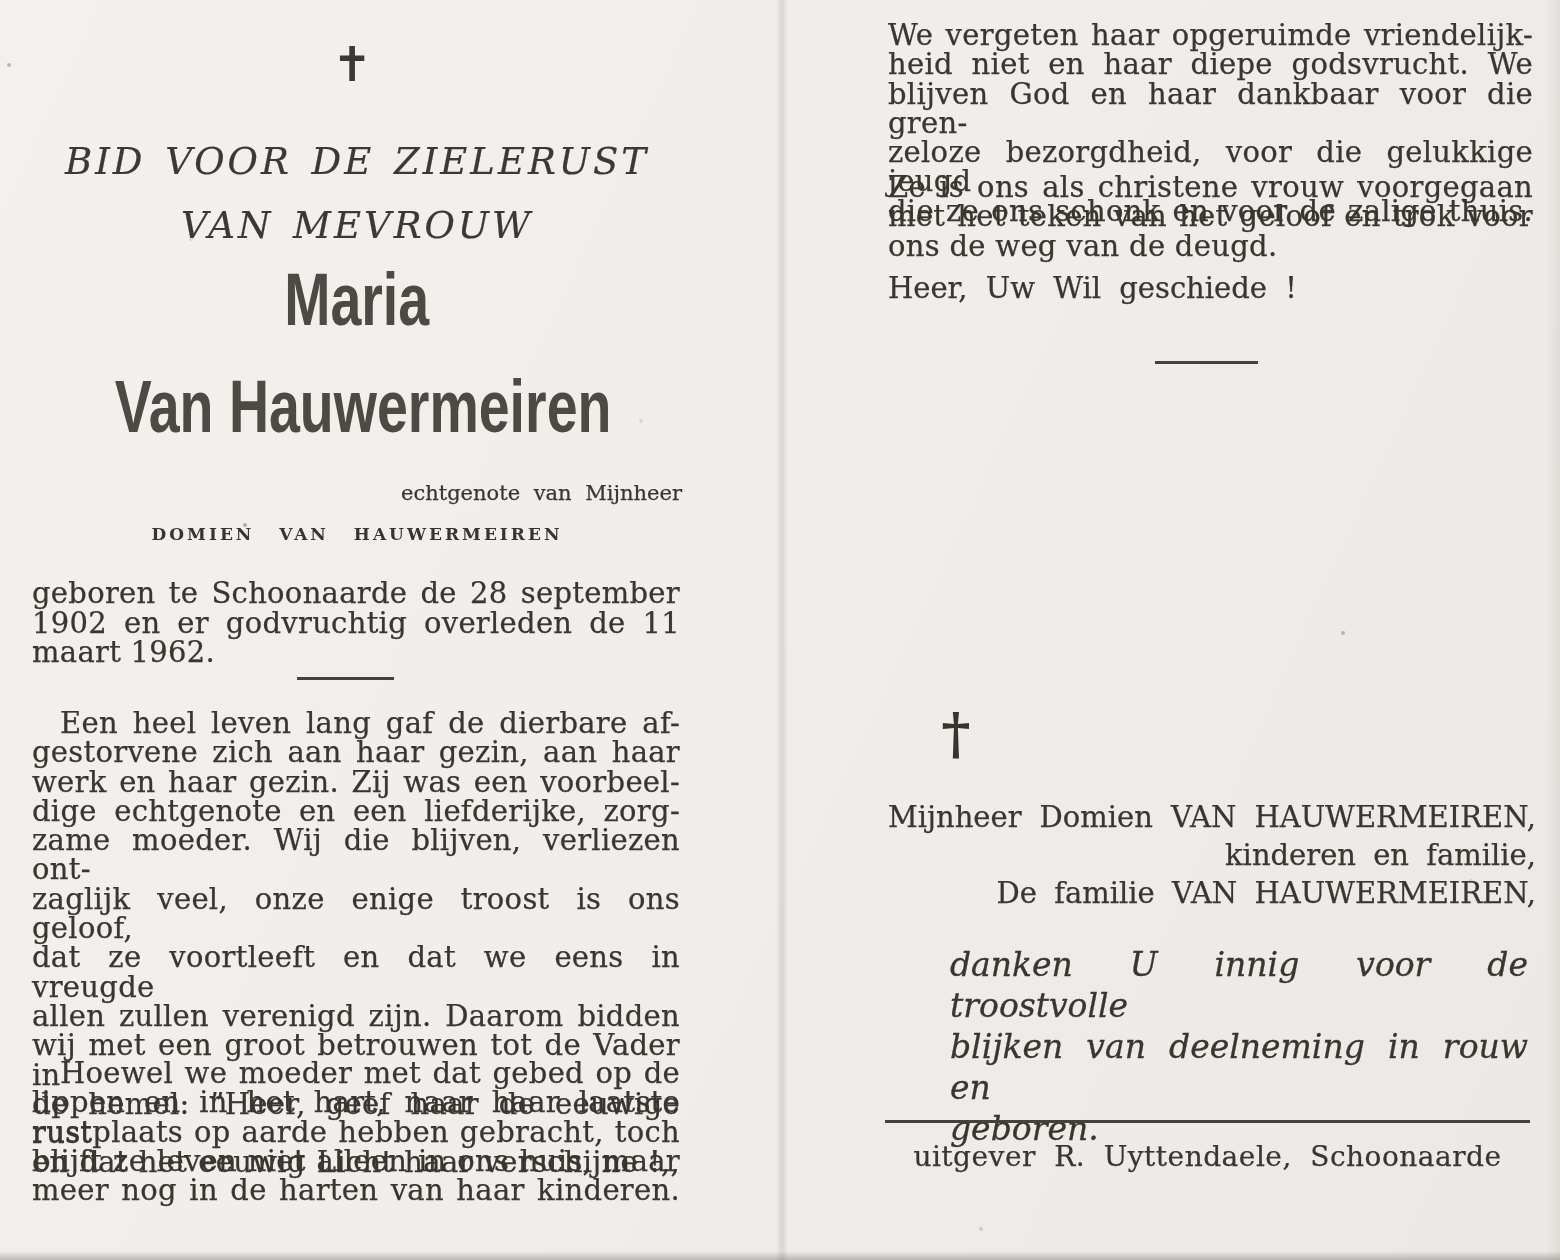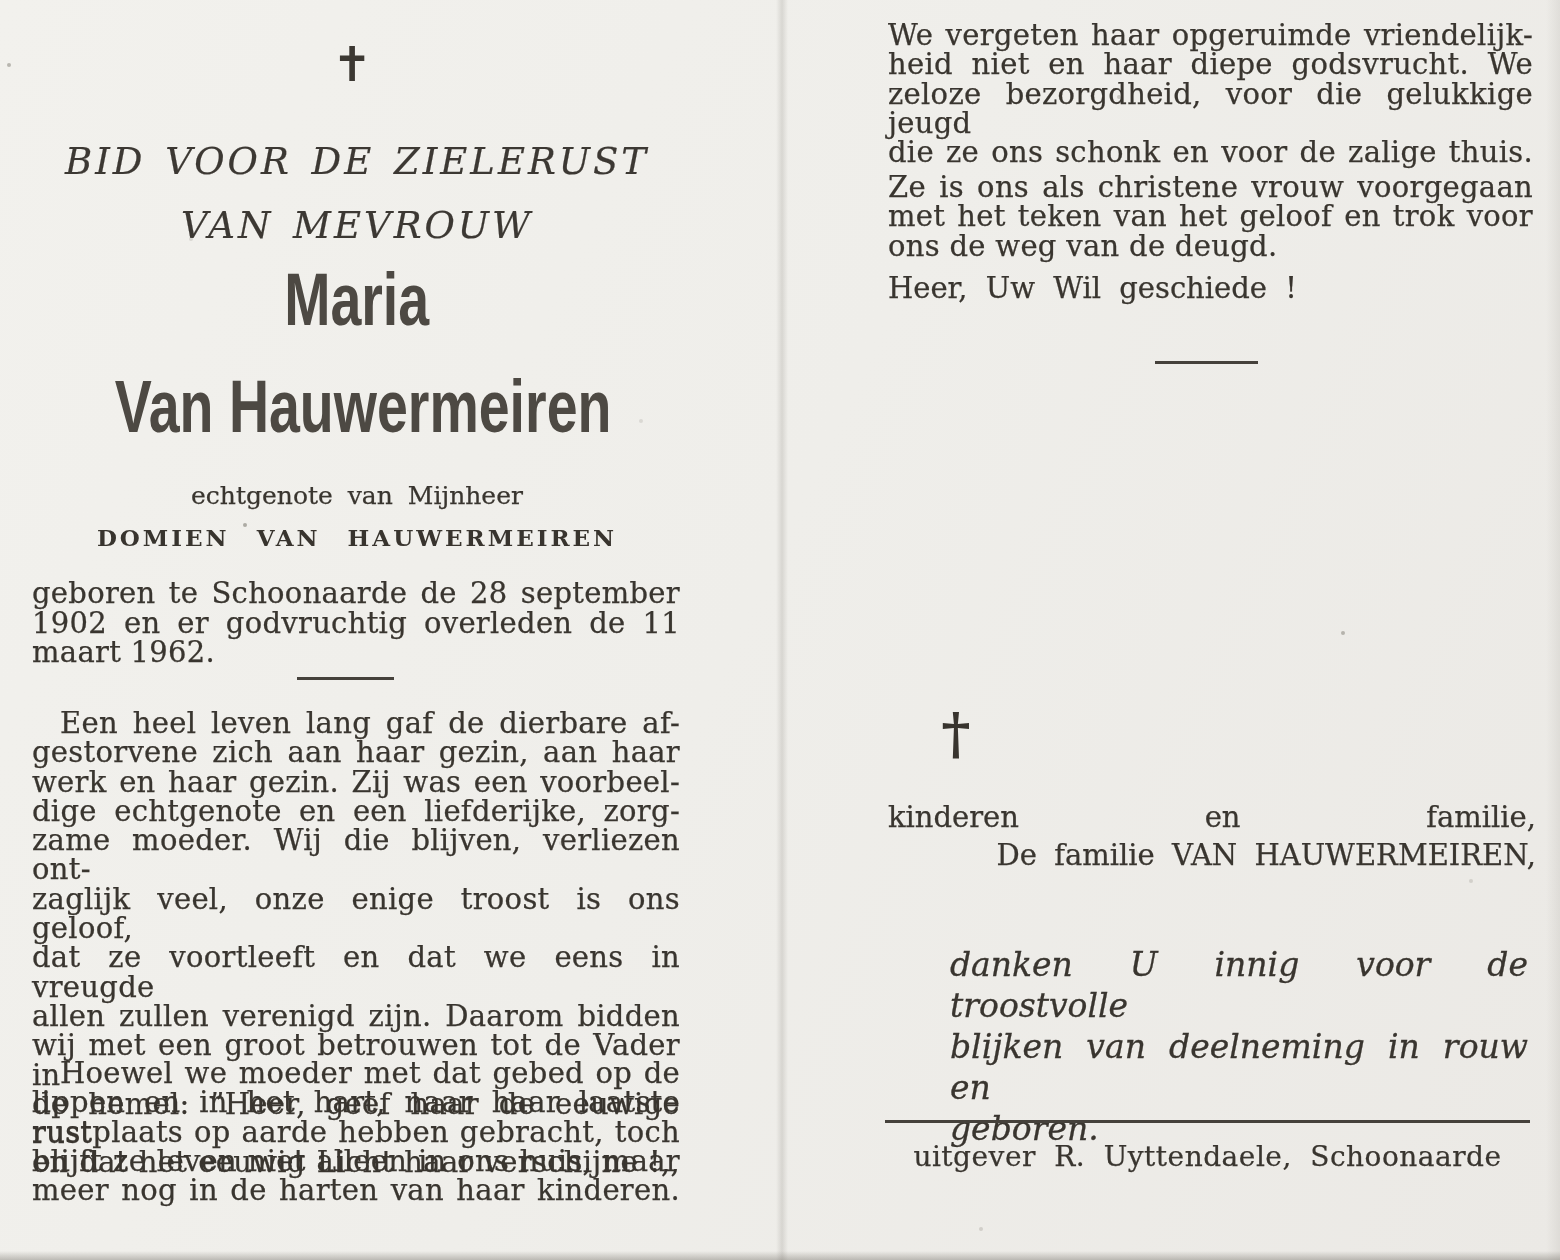--- a/index.html
+++ b/index.html
@@ -45,27 +45,27 @@
   .bigname{
     left:32px;width:650px;text-align:center;
     font-family:"Liberation Sans",sans-serif;
     font-weight:bold;font-size:74px;line-height:1;
     color:#4d4943;white-space:nowrap;
   }
   .bigname .cond{display:inline-block;transform:scaleX(.75);transform-origin:50% 50%;}
   .name1{top:263px;}
   .name2{top:370px;}
   .sub{
-    left:32px;top:481px;width:650px;text-align:center;
-    font-size:25px;word-spacing:7px;
+    left:32px;top:481px;width:650px;text-align:right;
+    font-size:21px;word-spacing:7px;
     -webkit-text-stroke:.25px #39352f;
   }
   .spouse{
     left:32px;top:524px;width:650px;text-align:center;
-    font-weight:bold;font-size:23px;
+    font-weight:bold;font-size:17px;
     letter-spacing:3px;word-spacing:16px;color:#38342e;
   }
   .dates{left:32px;top:579px;width:648px;line-height:29.6px;}
   .rule{background:#45413b;height:3px;}
   .rule-left{left:297px;top:677px;width:97px;}
   .para1{left:32px;top:709px;width:648px;}
   .para2{left:32px;top:1034px;width:648px;margin-top:25px;}
   
   .rpara1{left:888px;top:21px;width:645px;}
   .rpara2{left:888px;top:173px;width:645px;}
@@ -162,32 +162,34 @@
         <div class="line">rustplaats op aarde hebben gebracht, toch</div>
         <div class="line">blijft ze leven niet alleen in ons huis, maar</div>
         <div class="line">meer nog in de harten van haar kinderen.</div>
       </div>
   </div>
 
   <div class="page-right">
     <div class="abs rpara1 lines body-text">
         <div class="line">We vergeten haar opgeruimde vriendelijk-</div>
         <div class="line">heid niet en haar diepe godsvrucht. We</div>
+        <div class="line">blijven God en haar dankbaar voor die gren-</div>
         <div class="line">zeloze bezorgdheid, voor die gelukkige jeugd</div>
         <div class="line">die ze ons schonk en voor de zalige thuis.</div>
       </div>
     <div class="abs rpara2 lines body-text" data-short-last="true">
         <div class="line">Ze is ons als christene vrouw voorgegaan</div>
         <div class="line">met het teken van het geloof en trok voor</div>
         <div class="line">ons de weg van de deugd.</div>
       </div>
     <div class="abs prayer">Heer, Uw Wil geschiede !</div>
     <div class="abs rule rule-right-small"></div>
     <div class="abs cross-right">†</div>
     <div class="abs family lines" data-justify-first="true">
+        <div class="line">Mijnheer Domien VAN HAUWERMEIREN,</div>
         <div class="line">kinderen en familie,</div>
         <div class="line">De familie VAN HAUWERMEIREN,</div>
       </div>
     <div class="abs thanks lines" data-short-last="true">
         <div class="line">danken U innig voor de troostvolle</div>
         <div class="line">blijken van deelneming in rouw en</div>
         <div class="line">geboren.</div>
       </div>
     <div class="abs rule rule-footer"></div>
     <div class="abs publisher">uitgever R. Uyttendaele, Schoonaarde</div>

